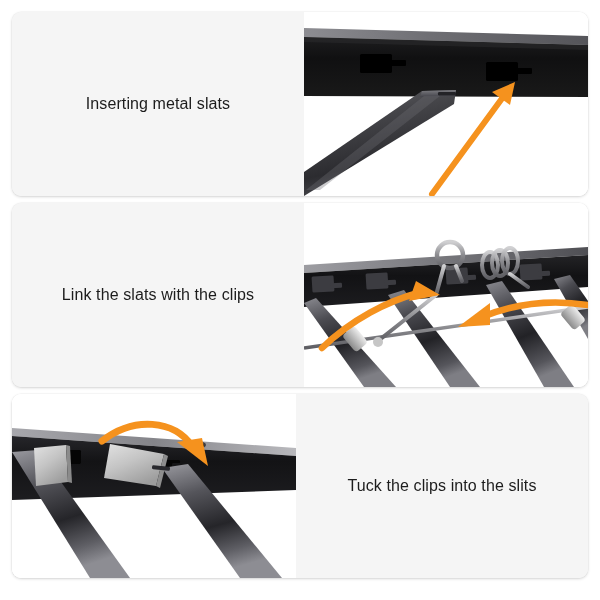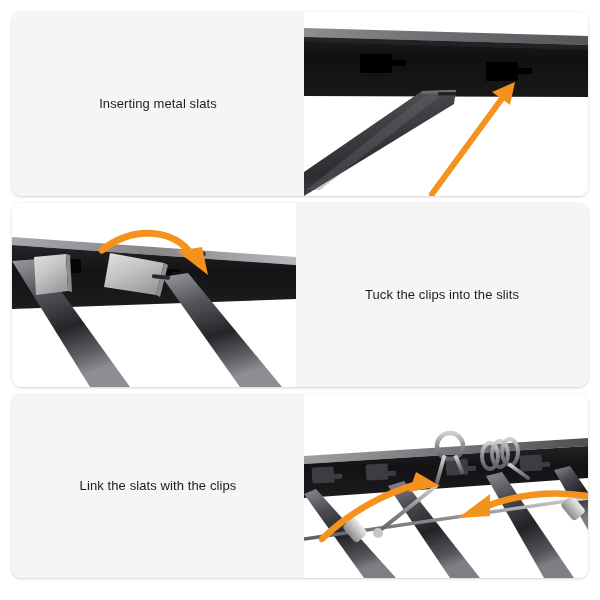--- a/index.html
+++ b/index.html
@@ -41,21 +41,21 @@
   .caption-side {
     width: 292px;
     height: 100%;
     background: #f5f5f5;
     display: flex;
     align-items: center;
     justify-content: center;
     padding: 0 16px;
   }
   .caption-text {
-    font-size: 13px;
+    font-size: 16px;
     color: #1c1c1c;
     letter-spacing: 0.1px;
     line-height: 1.3;
     text-align: center;
     white-space: nowrap;
   }
 
   
   .photo-side {
     position: relative;
@@ -122,96 +122,20 @@
         <g>
           <polygon points="118,79 152,78 150,92 0,184 0,160" fill="url(#slatG1)"></polygon>
           <polygon points="118,79 152,78 151,84 116,85" fill="url(#tabG1)"></polygon>
           <rect x="134" y="80" width="18" height="3.4" rx="1.2" fill="#232327"></rect>
           <polygon points="120,84 136,84 16,178 2,178" fill="#6d6d74" opacity="0.35"></polygon>
         </g>
 
         <g>
           <line x1="128" y1="182" x2="202" y2="81" stroke="#f5921e" stroke-width="6" stroke-linecap="round"></line>
           <polygon points="211,70 206,93 188,80" fill="#f5921e"></polygon>
-        </g>
-      </svg>
-    </div>
-  </div>
-
-  <div class="panel photo-left">
-
-    <div class="caption-side">
-      <div class="caption-text">Tuck the clips into the slits</div>
-    </div>
-
-    <div class="photo-side">
-      <svg class="photo-svg" viewBox="0 0 284 184" preserveAspectRatio="none">
-        <defs>
-          <linearGradient id="railTop2" x1="0" y1="0" x2="1" y2="0">
-            <stop offset="0" stop-color="#a7a7ac"></stop>
-            <stop offset="0.5" stop-color="#85858a"></stop>
-            <stop offset="1" stop-color="#b9b9bd"></stop>
-          </linearGradient>
-          <linearGradient id="railFace2" x1="0" y1="0" x2="0" y2="1">
-            <stop offset="0" stop-color="#26262a"></stop>
-            <stop offset="0.4" stop-color="#131315"></stop>
-            <stop offset="1" stop-color="#1d1d20"></stop>
-          </linearGradient>
-          <linearGradient id="tubeG2" x1="0" y1="0" x2="0.3" y2="1">
-            <stop offset="0" stop-color="#9a9aa0"></stop>
-            <stop offset="0.3" stop-color="#55555b"></stop>
-            <stop offset="0.62" stop-color="#252529"></stop>
-            <stop offset="0.85" stop-color="#5e5e64"></stop>
-            <stop offset="1" stop-color="#8d8d93"></stop>
-          </linearGradient>
-          <linearGradient id="clipG2" x1="0" y1="0" x2="0.6" y2="1">
-            <stop offset="0" stop-color="#e2e2e2"></stop>
-            <stop offset="0.5" stop-color="#c4c4c4"></stop>
-            <stop offset="1" stop-color="#9d9d9d"></stop>
-          </linearGradient>
-        </defs>
-
-        <rect x="0" y="0" width="284" height="184" fill="#ffffff"></rect>
-
-        <polygon points="0,34 284,54 284,62 0,42" fill="url(#railTop2)"></polygon>
-
-        <polygon points="0,42 284,62 284,96 0,106" fill="url(#railFace2)"></polygon>
-
-        <ellipse cx="187" cy="51" rx="7" ry="3.4" fill="#3c3c40"></ellipse>
-        <ellipse cx="187" cy="51.4" rx="5" ry="2.2" fill="#0a0a0c"></ellipse>
-
-        <rect x="47" y="56" width="22" height="14" rx="1.4" fill="#050505"></rect>
-
-        <g>
-          <rect x="128" y="66" width="40" height="12" rx="1.4" fill="#050505"></rect>
-          <rect x="160" y="69" width="26" height="5" rx="1.2" fill="#141416"></rect>
-        </g>
-
-        <g>
-          <polygon points="0,58 26,56 118,184 78,184" fill="url(#tubeG2)"></polygon>
-        </g>
-
-        <g>
-          <polygon points="150,74 176,70 270,184 228,184" fill="url(#tubeG2)"></polygon>
-        </g>
-
-        <g>
-          <polygon points="22,54 54,51 56,88 24,92" fill="url(#clipG2)"></polygon>
-          <polygon points="54,51 58,52 60,89 56,88" fill="#8b8b8b"></polygon>
-        </g>
-
-        <g>
-          <polygon points="98,50 152,60 144,92 92,84" fill="url(#clipG2)"></polygon>
-          <polygon points="152,60 156,62 148,94 144,92" fill="#8e8e8e"></polygon>
-          <rect x="140" y="72" width="18" height="4" rx="1.4" fill="#2a2a2e" transform="rotate(6 149 74)"></rect>
-        </g>
-
-        <g>
-          <path d="M 90,47 C 122,22 162,26 180,52" fill="none" stroke="#f5921e" stroke-width="7" stroke-linecap="round"></path>
-          <polygon points="196,72 165,48 190,44" fill="#f5921e"></polygon>
         </g>
       </svg>
     </div>
   </div>
 
   <div class="panel photo-right">
 
     <div class="caption-side">
       <div class="caption-text">Link the slats with the clips</div>
     </div>
@@ -309,13 +233,89 @@
         </g>
 
         <g>
           <path d="M 284,102 C 246,96 212,100 178,114" fill="none" stroke="#f5921e" stroke-width="6.5" stroke-linecap="round"></path>
           <polygon points="154,124 186,100 186,122" fill="#f5921e"></polygon>
         </g>
       </svg>
     </div>
   </div>
 
+  <div class="panel photo-left">
+
+    <div class="caption-side">
+      <div class="caption-text">Tuck the clips into the slits</div>
+    </div>
+
+    <div class="photo-side">
+      <svg class="photo-svg" viewBox="0 0 284 184" preserveAspectRatio="none">
+        <defs>
+          <linearGradient id="railTop2" x1="0" y1="0" x2="1" y2="0">
+            <stop offset="0" stop-color="#a7a7ac"></stop>
+            <stop offset="0.5" stop-color="#85858a"></stop>
+            <stop offset="1" stop-color="#b9b9bd"></stop>
+          </linearGradient>
+          <linearGradient id="railFace2" x1="0" y1="0" x2="0" y2="1">
+            <stop offset="0" stop-color="#26262a"></stop>
+            <stop offset="0.4" stop-color="#131315"></stop>
+            <stop offset="1" stop-color="#1d1d20"></stop>
+          </linearGradient>
+          <linearGradient id="tubeG2" x1="0" y1="0" x2="0.3" y2="1">
+            <stop offset="0" stop-color="#9a9aa0"></stop>
+            <stop offset="0.3" stop-color="#55555b"></stop>
+            <stop offset="0.62" stop-color="#252529"></stop>
+            <stop offset="0.85" stop-color="#5e5e64"></stop>
+            <stop offset="1" stop-color="#8d8d93"></stop>
+          </linearGradient>
+          <linearGradient id="clipG2" x1="0" y1="0" x2="0.6" y2="1">
+            <stop offset="0" stop-color="#e2e2e2"></stop>
+            <stop offset="0.5" stop-color="#c4c4c4"></stop>
+            <stop offset="1" stop-color="#9d9d9d"></stop>
+          </linearGradient>
+        </defs>
+
+        <rect x="0" y="0" width="284" height="184" fill="#ffffff"></rect>
+
+        <polygon points="0,34 284,54 284,62 0,42" fill="url(#railTop2)"></polygon>
+
+        <polygon points="0,42 284,62 284,96 0,106" fill="url(#railFace2)"></polygon>
+
+        <ellipse cx="187" cy="51" rx="7" ry="3.4" fill="#3c3c40"></ellipse>
+        <ellipse cx="187" cy="51.4" rx="5" ry="2.2" fill="#0a0a0c"></ellipse>
+
+        <rect x="47" y="56" width="22" height="14" rx="1.4" fill="#050505"></rect>
+
+        <g>
+          <rect x="128" y="66" width="40" height="12" rx="1.4" fill="#050505"></rect>
+          <rect x="160" y="69" width="26" height="5" rx="1.2" fill="#141416"></rect>
+        </g>
+
+        <g>
+          <polygon points="0,58 26,56 118,184 78,184" fill="url(#tubeG2)"></polygon>
+        </g>
+
+        <g>
+          <polygon points="150,74 176,70 270,184 228,184" fill="url(#tubeG2)"></polygon>
+        </g>
+
+        <g>
+          <polygon points="22,54 54,51 56,88 24,92" fill="url(#clipG2)"></polygon>
+          <polygon points="54,51 58,52 60,89 56,88" fill="#8b8b8b"></polygon>
+        </g>
+
+        <g>
+          <polygon points="98,50 152,60 144,92 92,84" fill="url(#clipG2)"></polygon>
+          <polygon points="152,60 156,62 148,94 144,92" fill="#8e8e8e"></polygon>
+          <rect x="140" y="72" width="18" height="4" rx="1.4" fill="#2a2a2e" transform="rotate(6 149 74)"></rect>
+        </g>
+
+        <g>
+          <path d="M 90,47 C 122,22 162,26 180,52" fill="none" stroke="#f5921e" stroke-width="7" stroke-linecap="round"></path>
+          <polygon points="196,72 165,48 190,44" fill="#f5921e"></polygon>
+        </g>
+      </svg>
+    </div>
+  </div>
+
 </div>
 
 </body></html>

